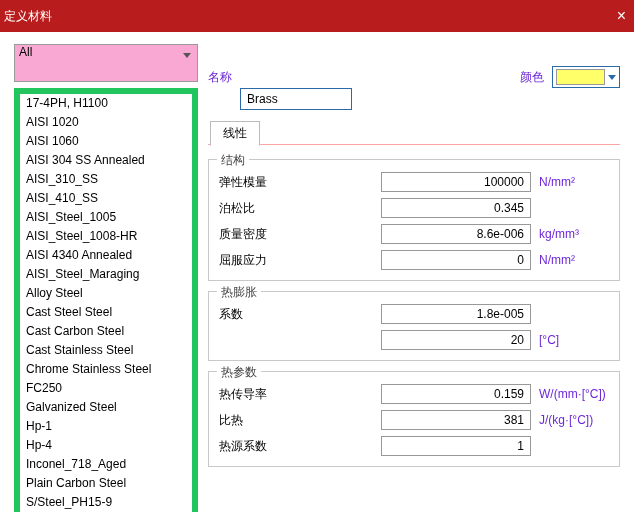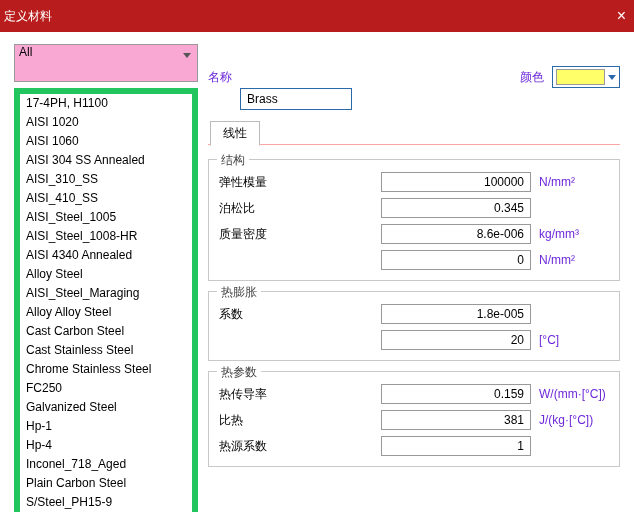--- a/index.html
+++ b/index.html
@@ -168,23 +168,23 @@
     <div class="listbox" id="mat-list">
         <div class="item">17-4PH, H1100</div>
         <div class="item">AISI 1020</div>
         <div class="item">AISI 1060</div>
         <div class="item">AISI 304 SS Annealed</div>
         <div class="item">AISI_310_SS</div>
         <div class="item">AISI_410_SS</div>
         <div class="item">AISI_Steel_1005</div>
         <div class="item">AISI_Steel_1008-HR</div>
         <div class="item">AISI 4340 Annealed</div>
+        <div class="item">AISI_Steel_Maraging</div>
         <div class="item">Alloy Steel</div>
-        <div class="item">AISI_Steel_Maraging</div>
-        <div class="item">Alloy Alloy Steel</div>
+        <div class="item">Cast Steel Steel</div>
         <div class="item">Cast Carbon Steel</div>
         <div class="item">Cast Stainless Steel</div>
         <div class="item">Chrome Stainless Steel</div>
         <div class="item">FC250</div>
         <div class="item">Galvanized Steel</div>
         <div class="item">Hp-1</div>
         <div class="item">Hp-4</div>
         <div class="item">Inconel_718_Aged</div>
         <div class="item">Plain Carbon Steel</div>
         <div class="item">S/Steel_PH15-9</div>
@@ -222,20 +222,21 @@
           <span class="field-label">泊松比</span>
           <input class="field-input" value="0.345" style="">
           <span class="unit"></span>
         </div>
         <div class="field-row">
           <span class="field-label">质量密度</span>
           <input class="field-input" value="8.6e-006" style="">
           <span class="unit">kg/mm³</span>
         </div>
         <div class="field-row">
+          <span class="field-label">屈服应力</span>
           <input class="field-input" value="0" style="">
           <span class="unit">N/mm²</span>
         </div>
       </div>
 
       <div class="groupbox">
         <span class="legend">热膨胀</span>
         <div class="field-row">
           <span class="field-label">系数</span>
           <input class="field-input" value="1.8e-005" style="">

